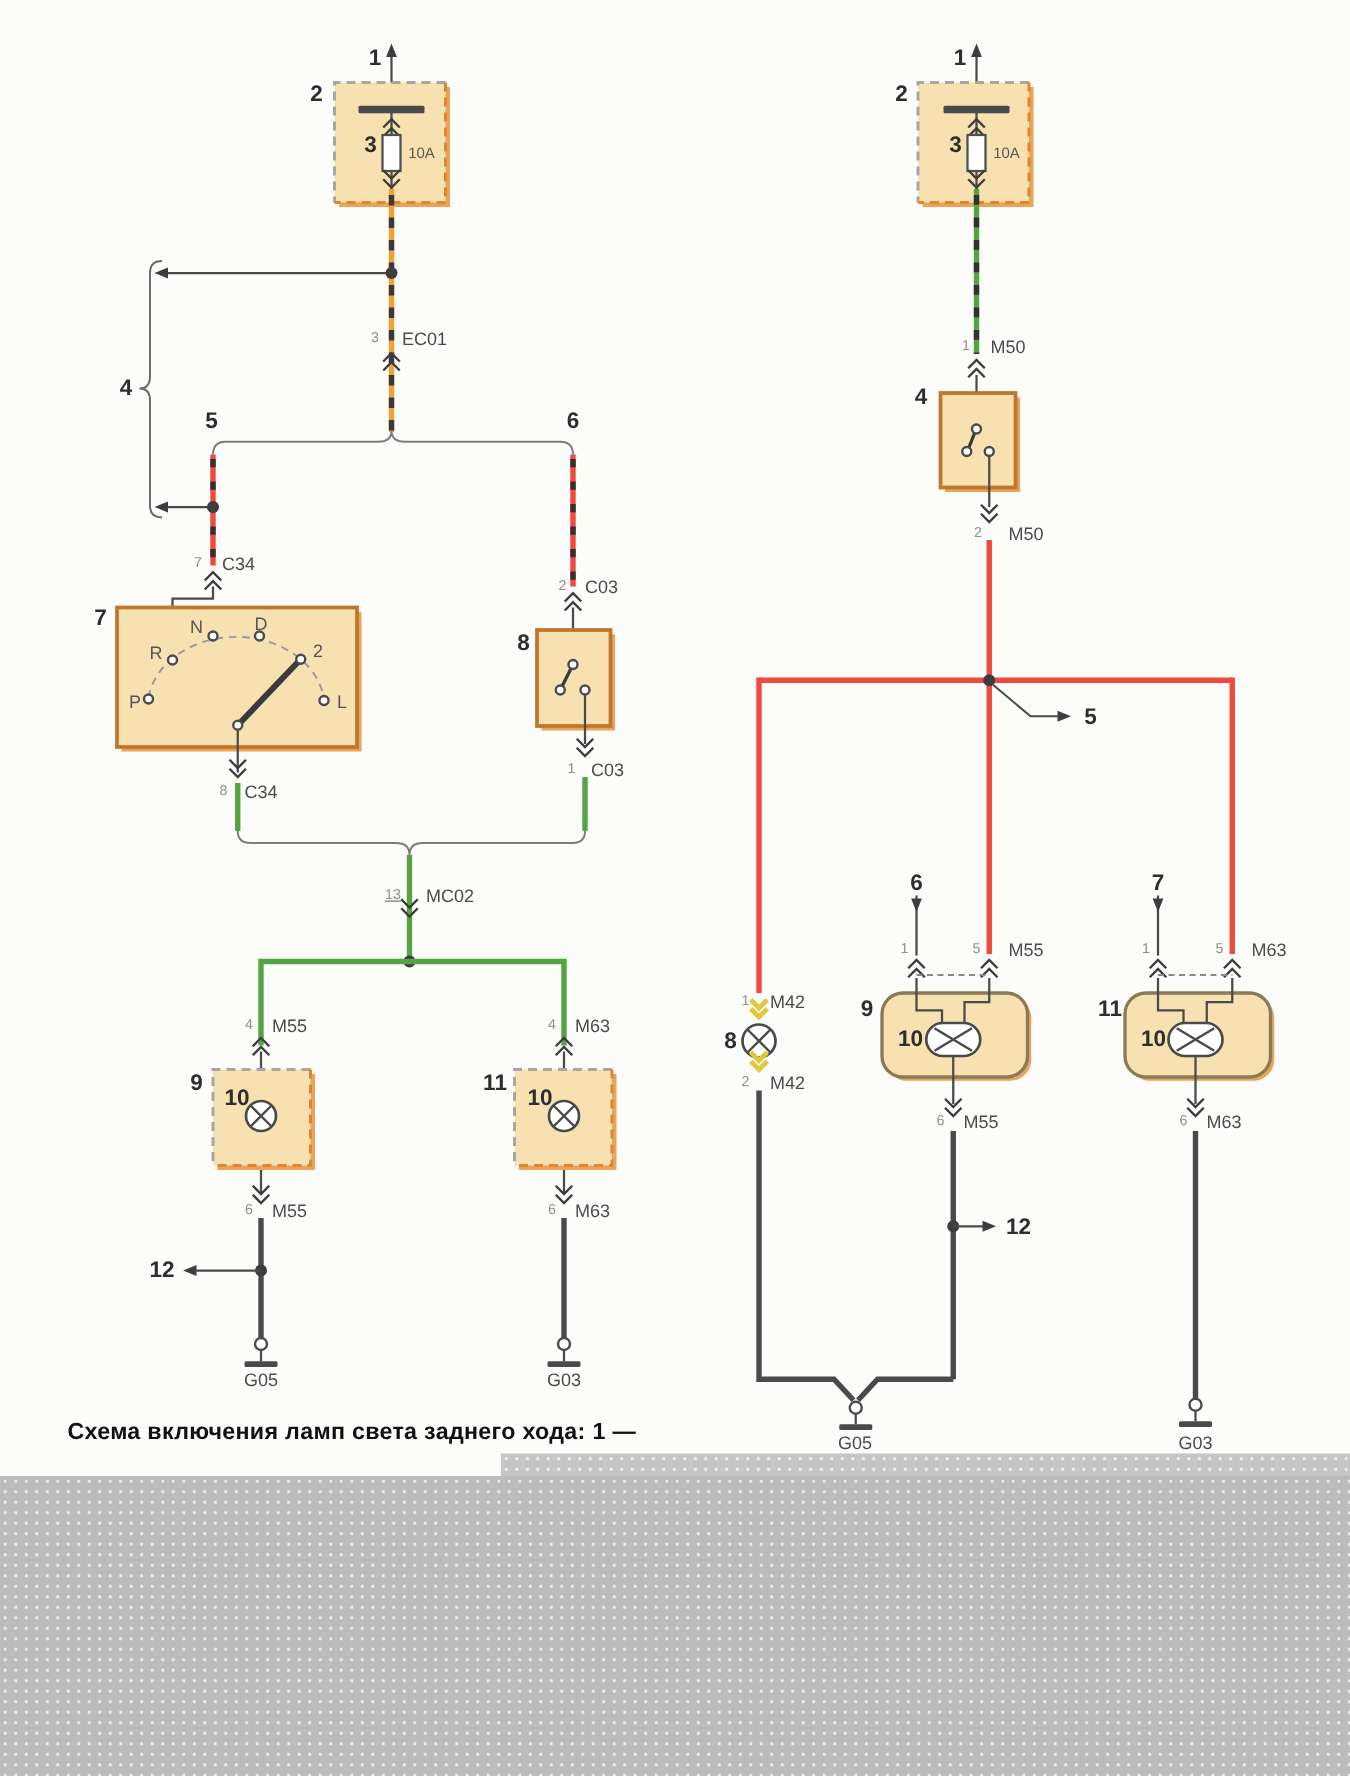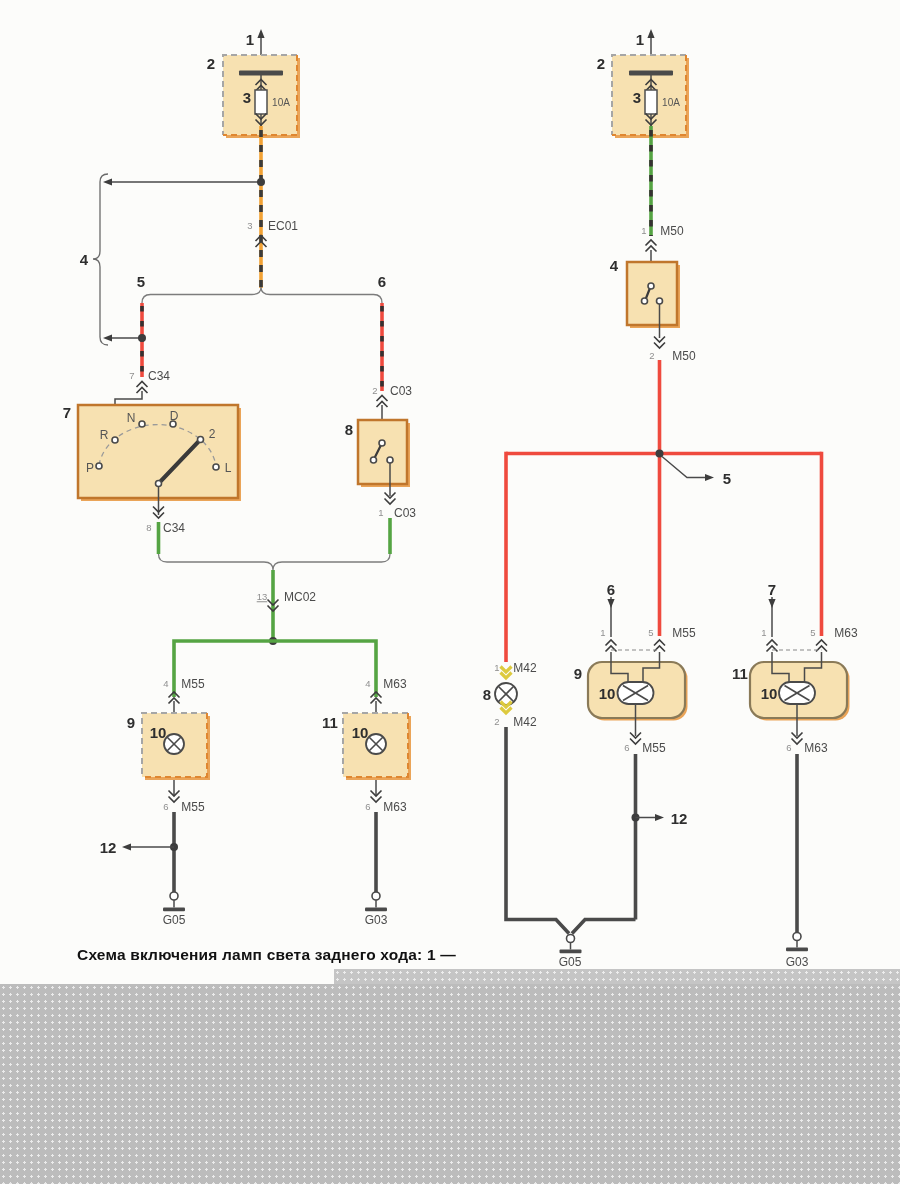--- a/index.html
+++ b/index.html
@@ -42,21 +42,21 @@
 
   
   .lbl{position:absolute;transform:translate(-50%,-50%);white-space:nowrap;line-height:1;z-index:3;}
   .lbl.num{font-weight:bold;font-size:15px;color:#2e2e2e;}
   .lbl.pin{font-size:9.5px;color:#8f8f8f;}
   .lbl.wirename{font-size:12px;color:#4b4b4b;}
   .lbl.amp{font-size:10px;color:#565656;}
   .lbl.pos{font-size:12px;color:#555555;}
   .lbl.gnd{font-size:12px;color:#4b4b4b;}
 
-  .caption{position:absolute;left:45px;z-index:2;color:#111;margin-left:32px;}
+  .caption{position:absolute;left:45px;z-index:2;color:#111;}
   .caption.l1{top:946px;font-size:15.5px;font-weight:bold;letter-spacing:.2px;}
   .caption.l2{top:966px;font-size:13.5px;word-spacing:5px;color:#1c1c1c;}
 
   .redact{position:absolute;z-index:4;
     background-color:var(--grayBlock,#bcbcbc);
     background-image:radial-gradient(#ebebeb 1px, rgba(0,0,0,0) 1.3px);
     background-size:7px 7px;}
   .redact.main{left:0;top:984px;width:900px;height:200px;}
   .redact.strip{left:334px;top:969px;width:566px;height:16px;opacity:.85;}
 </style>

